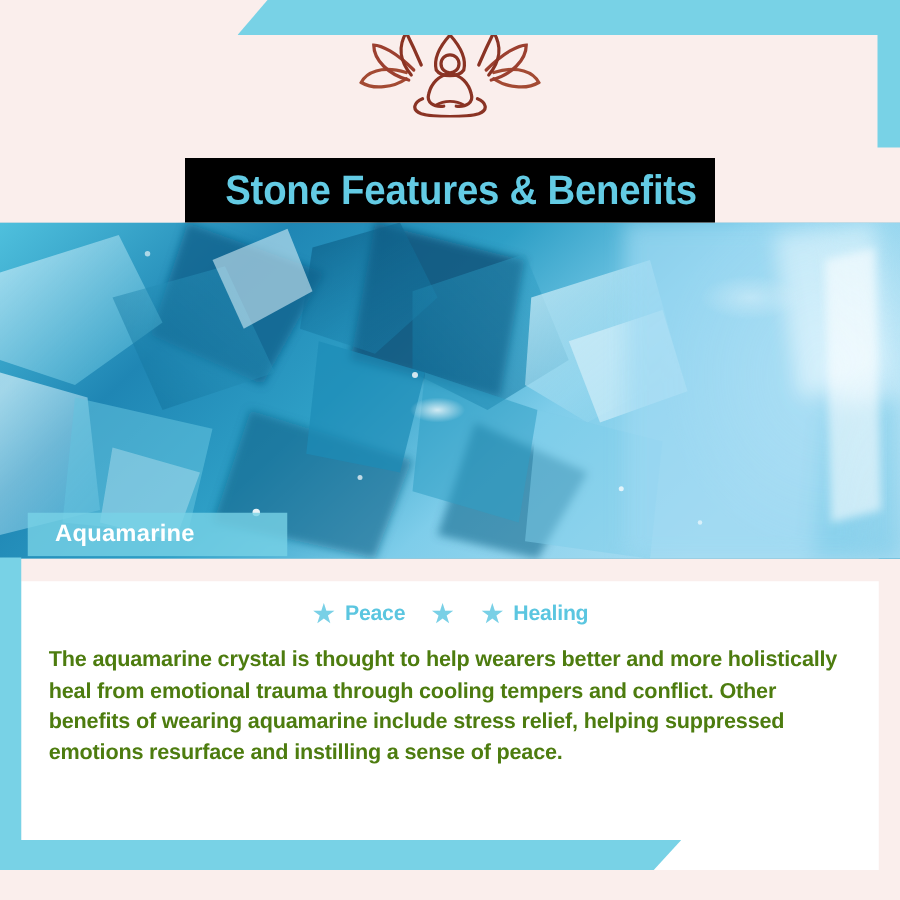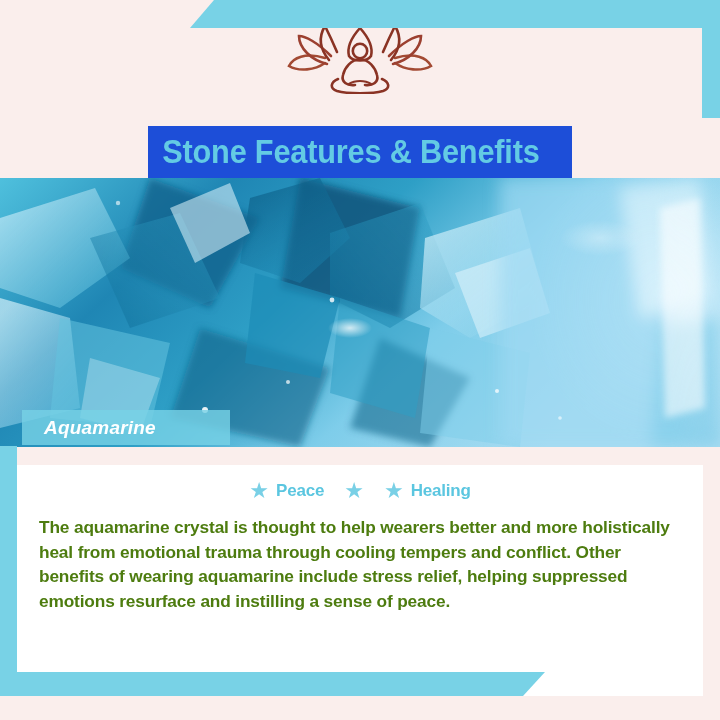--- a/index.html
+++ b/index.html
@@ -46,34 +46,34 @@
   }
   #logo-mark{ width:170px; height:72px; display:block; }
   #logo-wordmark{
     font-family:"Liberation Serif", serif;
     font-size:15.5px; letter-spacing:2.3px; color:#3c3230;
     margin-top:5px; font-weight:400;
   }
 
   #title-band{
     position:absolute; top:126px; left:148px; width:424px; height:52px;
-    background:#1d4ed8; z-index:3;
-    display:flex; align-items:center; justify-content:flex-start;
+    background:#000000; z-index:3;
+    display:flex; align-items:center; justify-content:flex-end;
   }
   #page-title{
     font-size:33px; font-weight:700; color:#63cbe4;
     letter-spacing:-0.2px;
     transform:scaleX(.93); transform-origin:center;
     white-space:nowrap;
   }
 
   
   #hero{
     position:absolute; top:178px; left:0; width:720px; height:269px;
-    overflow:hidden; z-index:1; background:#2a9cc4;font-style:italic;
+    overflow:hidden; z-index:1; background:#2a9cc4;
   }
   #hero svg{ position:absolute; inset:0; width:100%; height:100%; display:block; }
 
   #stone-name-band{
     position:absolute; left:22px; bottom:2px; width:208px; height:35px;
     background:rgba(120,210,230,.80);
     display:flex; align-items:center; z-index:4;
   }
   #stone-name{
     color:#ffffff; font-size:19px; font-weight:700; padding-left:22px;

